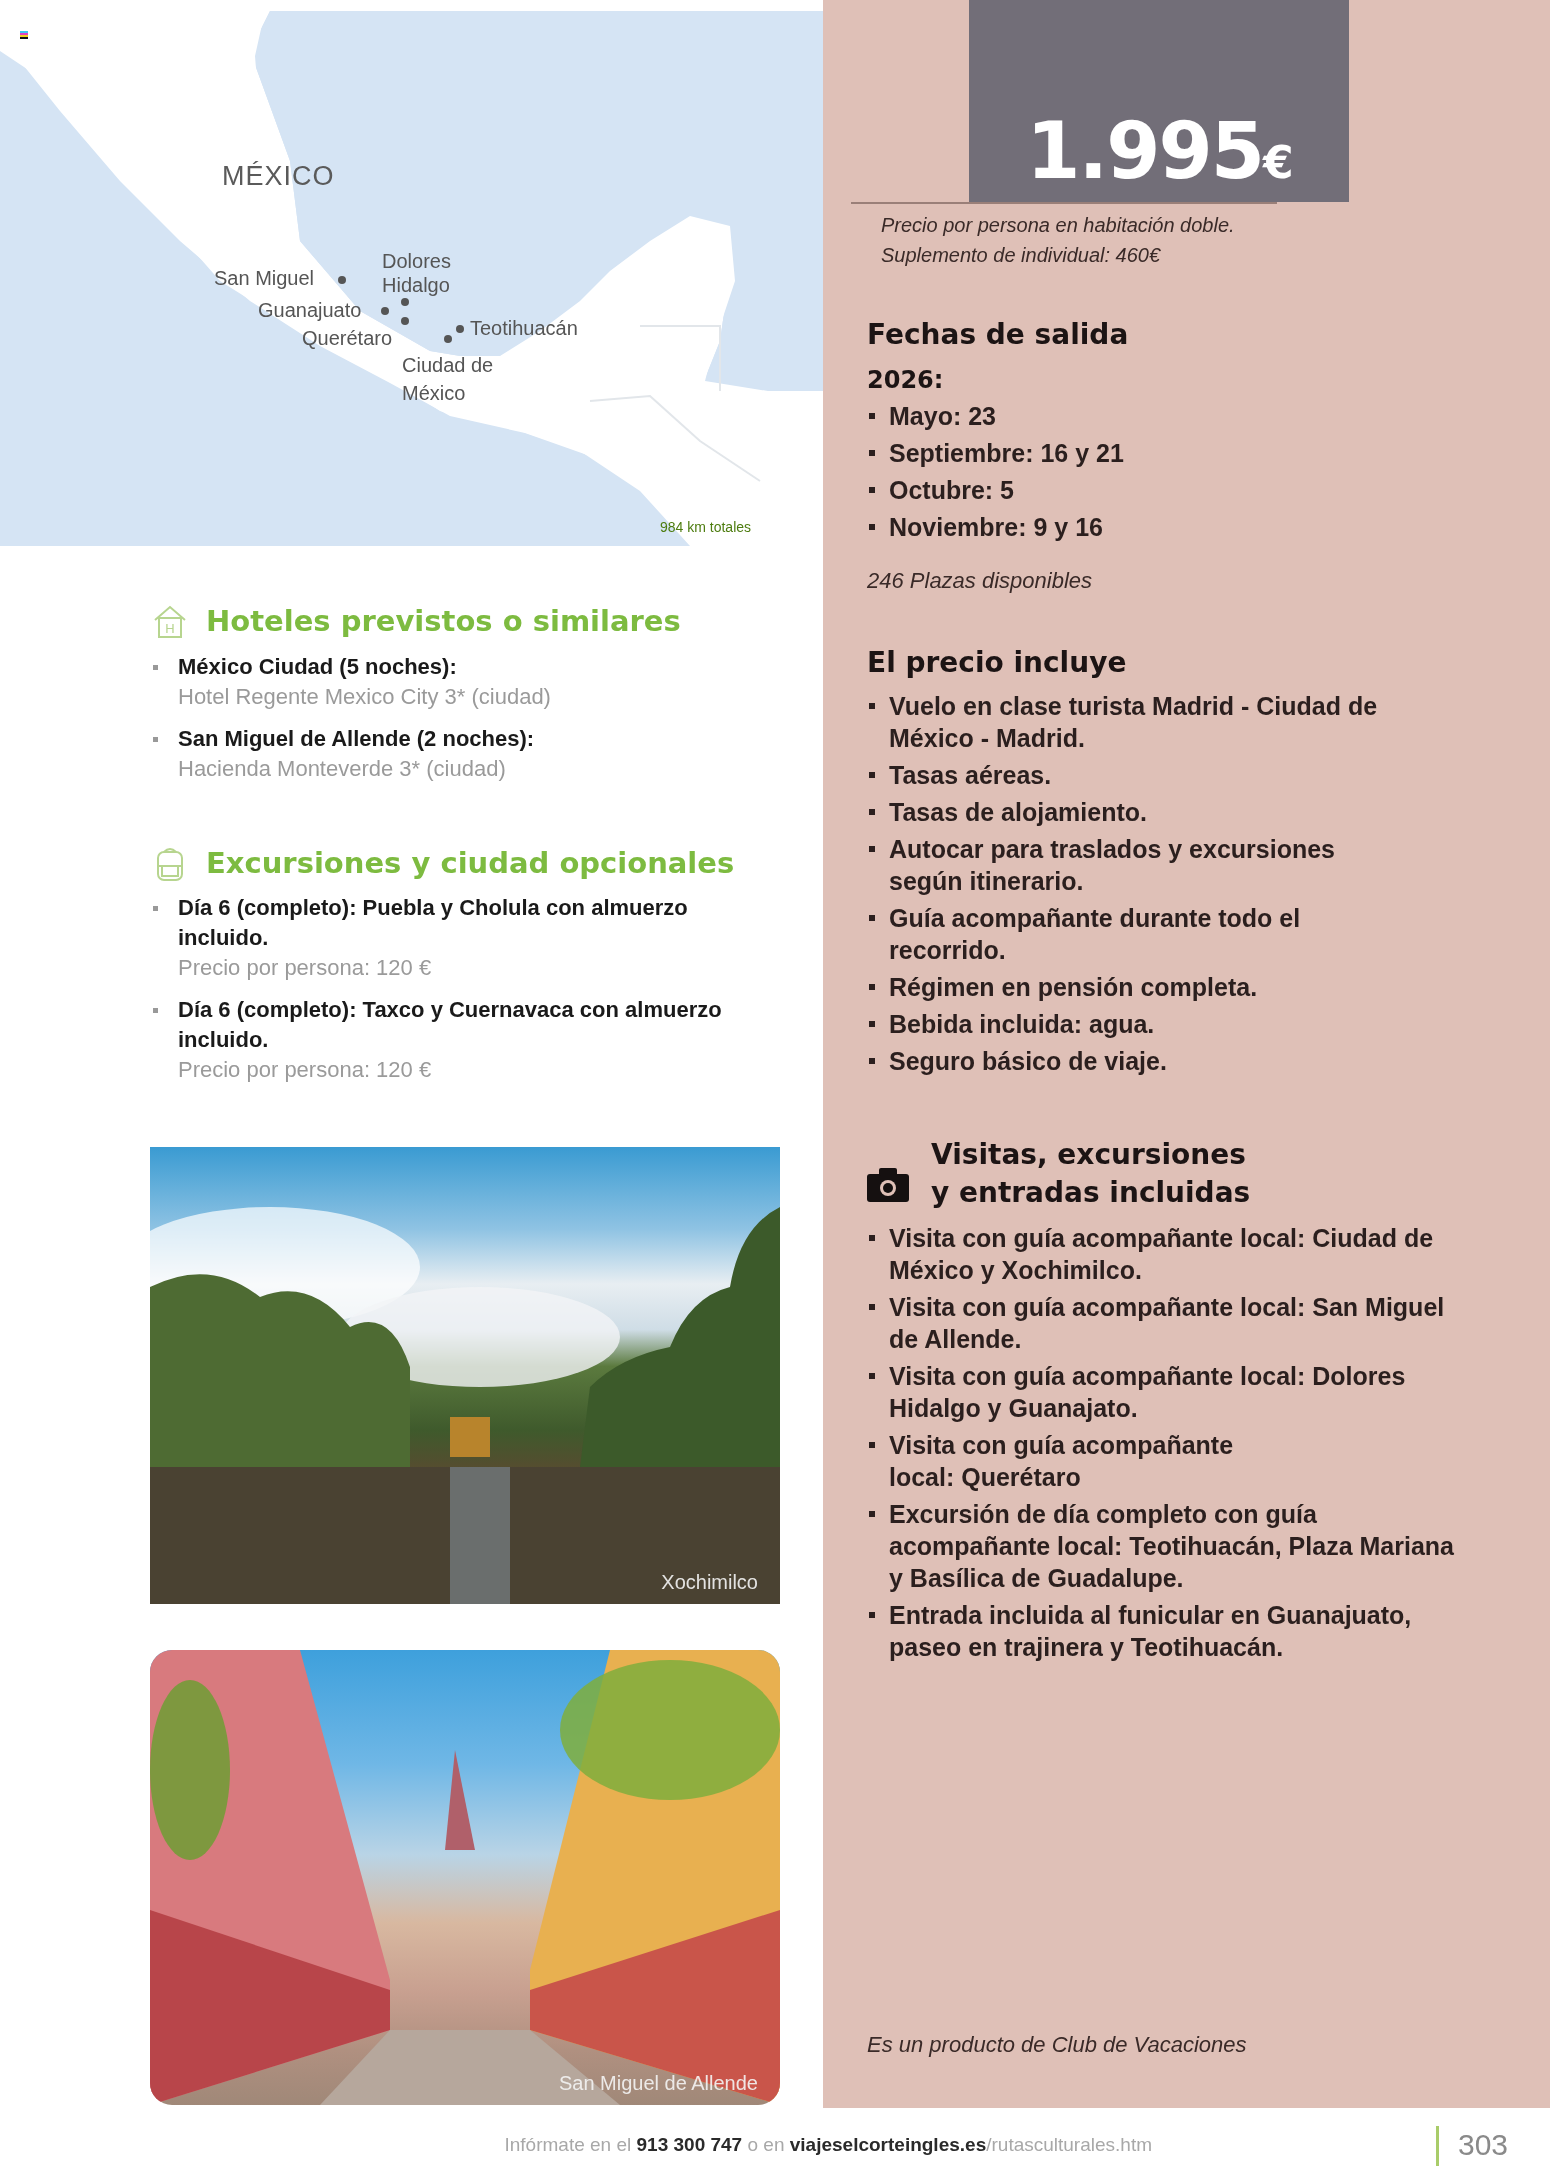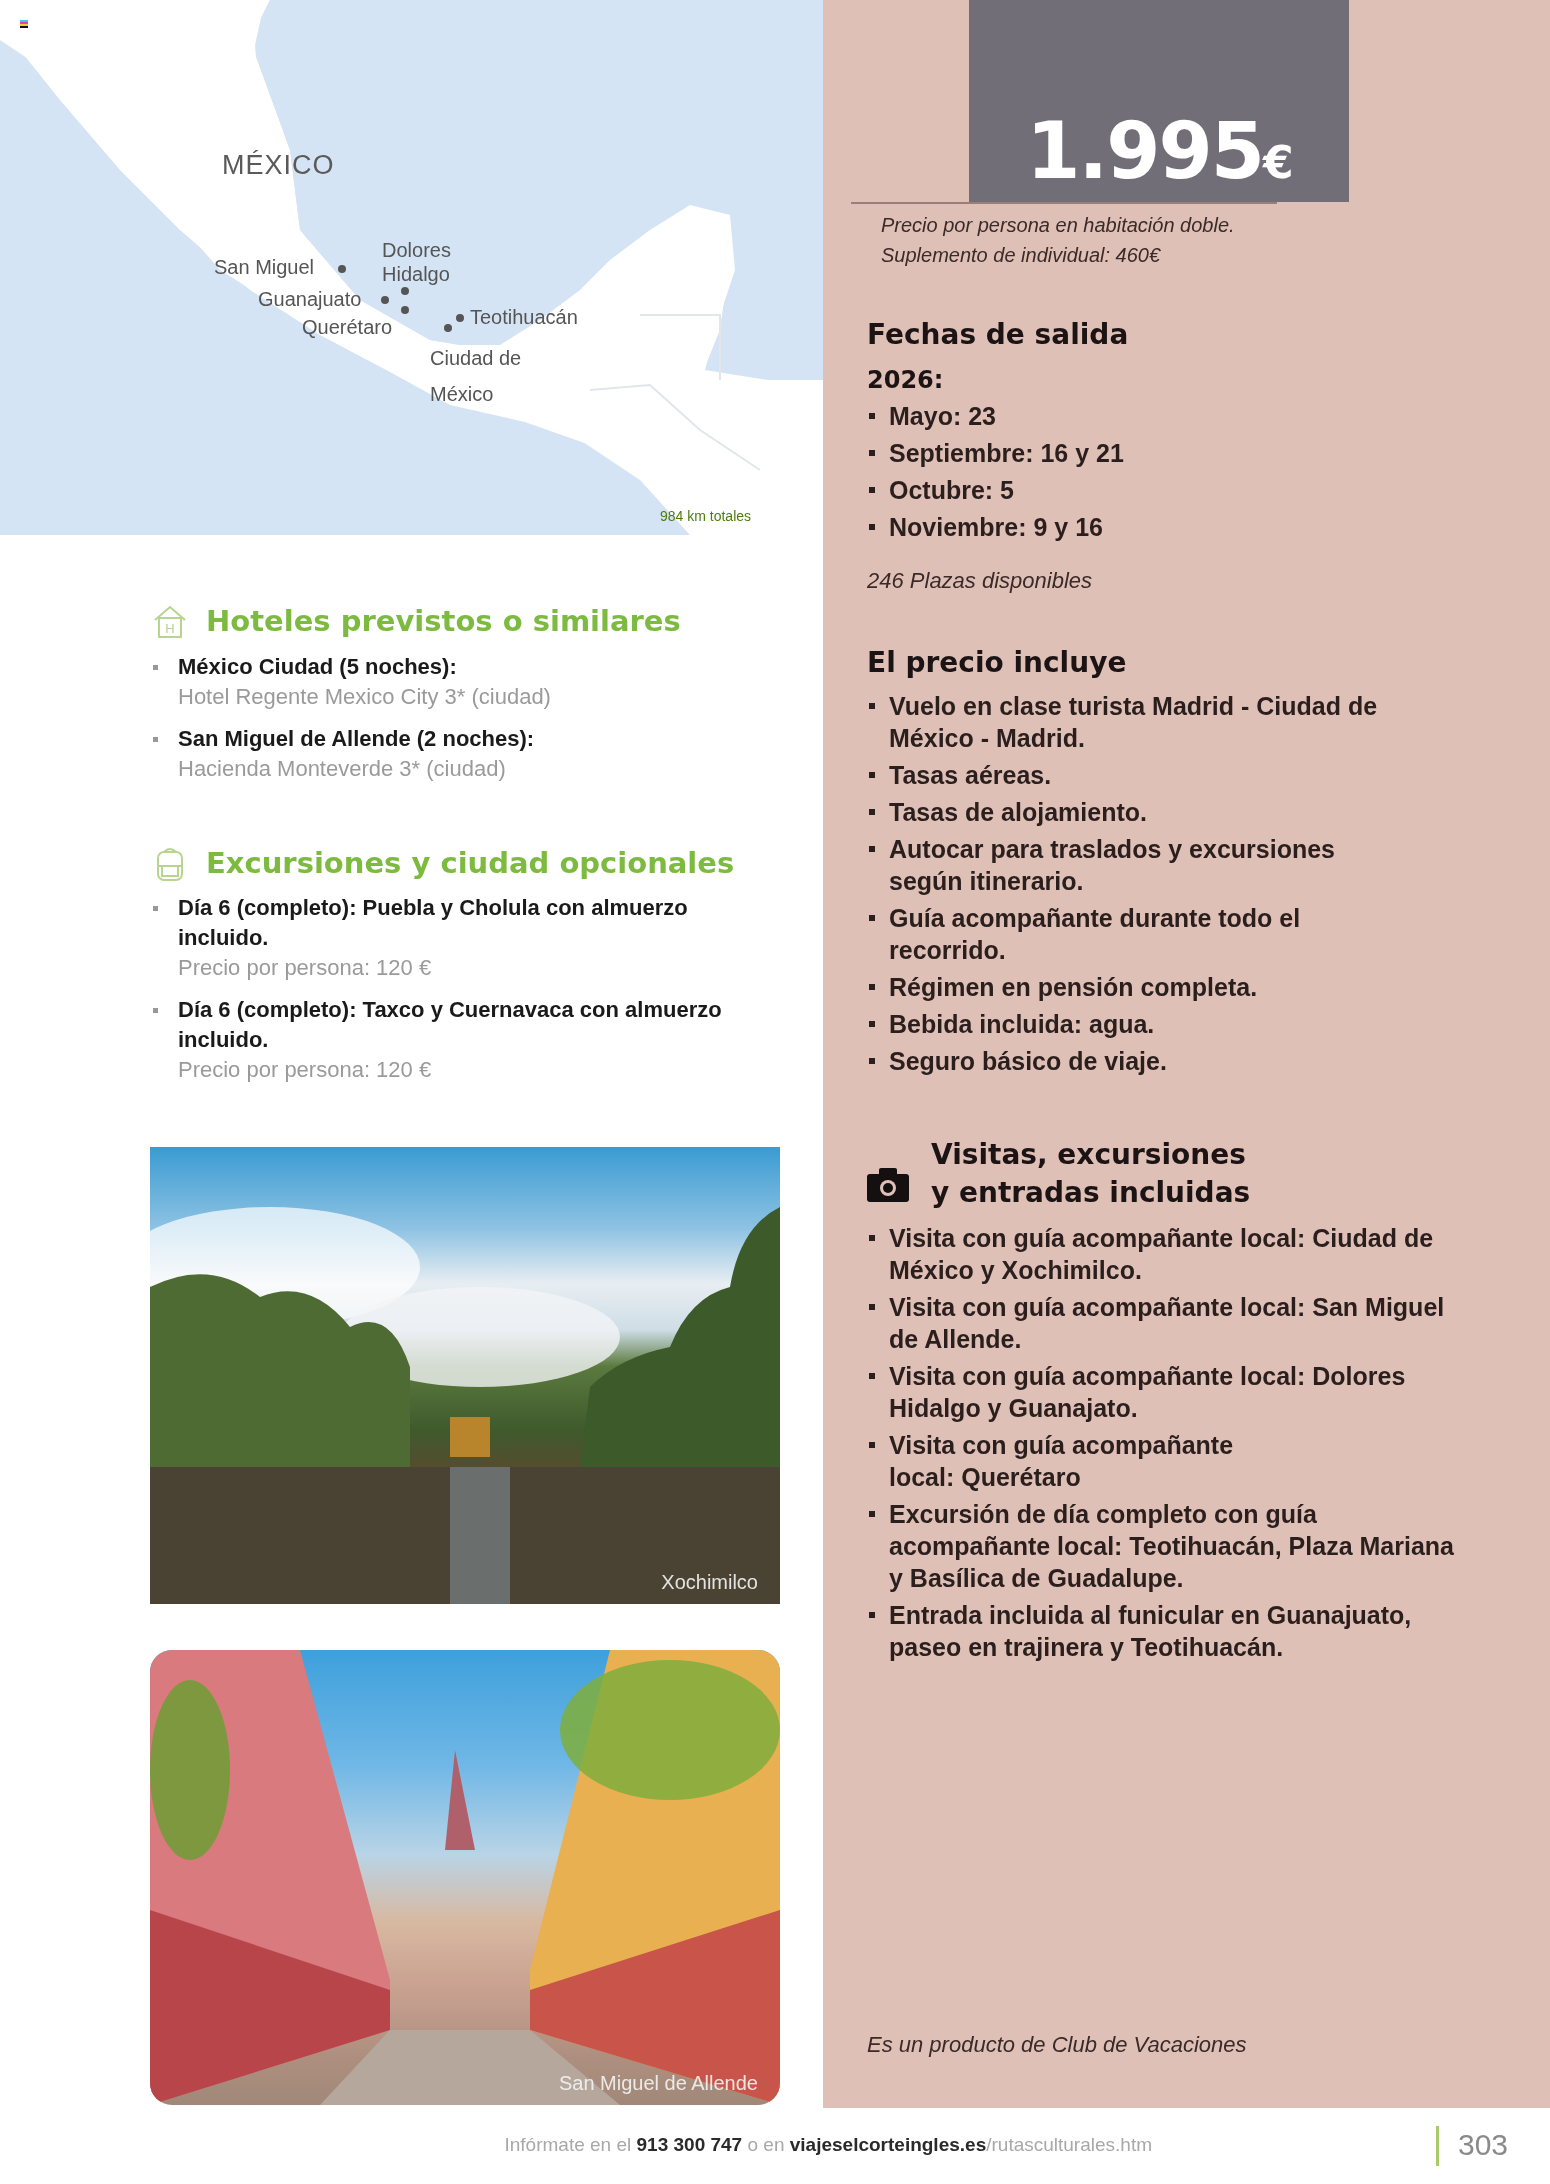--- a/index.html
+++ b/index.html
@@ -2,21 +2,21 @@
 <html><head>
 <meta charset="utf-8">
 <style>
   html, body { margin: 0; padding: 0; }
   body {
     width: 1550px; height: 2184px; position: relative; overflow: hidden;
     background: #ffffff; font-family: "Liberation Sans", sans-serif;
   }
   
   .map {
-    position: absolute; left: 0; top: 0; width: 873px; height: 535px;
+    position: absolute; left: 0; top: 11px; width: 873px; height: 535px;
     background: #d5e4f4; overflow: hidden;
   }
   .map svg { position: absolute; left: 0; top: 0; }
   .map-label { position: absolute; color: #555; font-size: 20px; white-space: nowrap; }
   .map-country { position: absolute; left: 222px; top: 150px; font-size: 27px; color: #5a5a5a; letter-spacing: 1px; }
   .map-dot { position: absolute; width: 8px; height: 8px; border-radius: 50%; background: #555; }
   .map-scale { position: absolute; left: 660px; top: 508px; font-size: 14px; color: #4d7c0f; }
   .print-marks { position: absolute; left: 20px; top: 20px; width: 8px; }
   .print-marks span { display: block; height: 2px; }
 
@@ -114,21 +114,21 @@
 
   <div class="map-label" style="left:258px;top:288px;">Guanajuato</div>
   <div class="map-dot" style="left:381px;top:296px;"></div>
 
   <div class="map-label" style="left:302px;top:316px;">Querétaro</div>
   <div class="map-dot" style="left:401px;top:306px;"></div>
 
   <div class="map-label" style="left:470px;top:306px;">Teotihuacán</div>
   <div class="map-dot" style="left:456px;top:314px;"></div>
 
-  <div class="map-label" style="left:402px;top:340px;white-space:pre;line-height:36px;margin-left:28px;">Ciudad de
+  <div class="map-label" style="left:402px;top:340px;white-space:pre;line-height:28px;">Ciudad de
 México</div>
   <div class="map-dot" style="left:444px;top:324px;"></div>
 
   <div class="map-scale">984 km totales</div>
 </div>
 
 <div class="right-col">
   <div class="price-box">
     <div class="price-value">
       <span>1.995</span><span class="cur">€</span>

